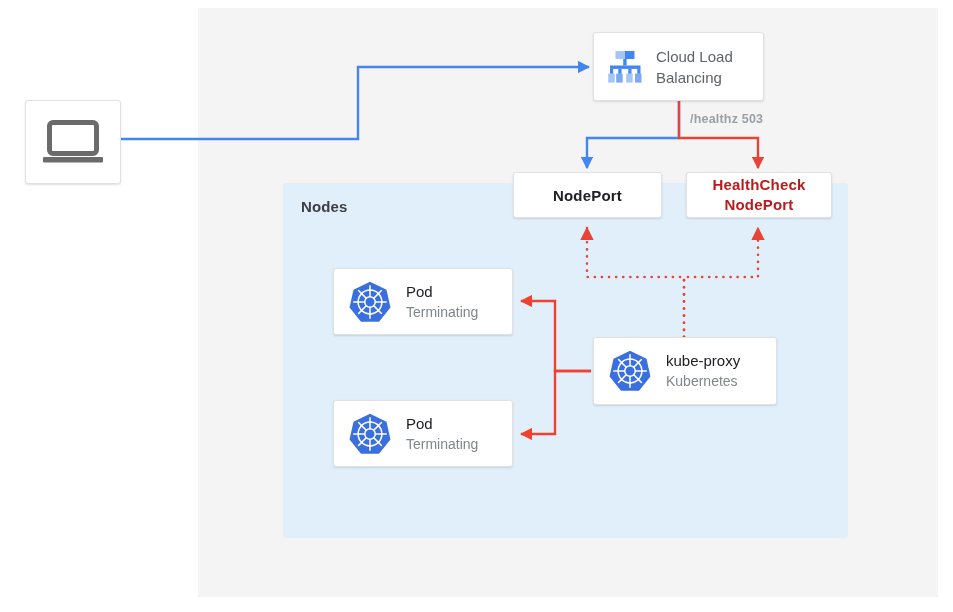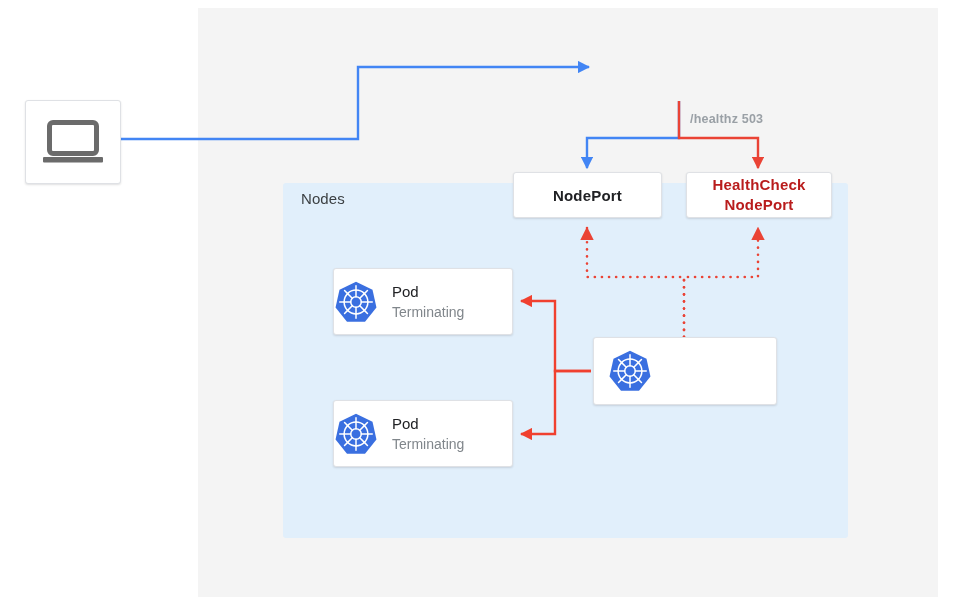--- a/index.html
+++ b/index.html
@@ -15,22 +15,22 @@
   
   .outer-panel{
     left:198px;top:8px;width:740px;height:589px;
     background:#f4f4f4;
   }
   .nodes-region{
     left:283px;top:183px;width:565px;height:355px;
     background:#e1effb;border-radius:3px;
   }
   .nodes-label{
-    left:301px;top:190px;
-    font-size:15px;color:#3c4043;letter-spacing:.1px;
+    left:301px;top:198px;
+    font-size:15px;color:#3c4043;letter-spacing:.1px;font-weight:bold;
   }
 
   
   .card{
     background:#ffffff;border:1px solid #dfe1e5;border-radius:3px;
     box-shadow:0 1px 2px rgba(60,64,67,.16);
     display:flex;align-items:center;
   }
 
   
@@ -40,21 +40,21 @@
   .clb-card{left:593px;top:32px;width:171px;height:69px;padding-left:10px;}
   .clb-text{margin-left:10px;font-size:15px;color:#5f6368;line-height:21px;}
 
   
   .np-card{left:513px;top:172px;width:149px;height:46px;justify-content:center;}
   .np-card .np-label{font-size:15px;font-weight:bold;color:#202124;letter-spacing:.2px;}
   .hcnp-card{left:686px;top:172px;width:146px;height:46px;justify-content:center;text-align:center;}
   .hcnp-card .np-label{font-size:15px;font-weight:bold;color:#b91c1c;line-height:20px;letter-spacing:.2px;}
 
   
-  .pod-card{left:333px;width:180px;height:67px;}
+  .pod-card{left:333px;width:180px;height:67px;padding-left:14px;}
   .pod-card.pod1{top:268px;}
   .pod-card.pod2{top:400px;}
   .pod-text{margin-left:14px;}
   .pod-title{font-size:15px;color:#202124;line-height:20px;}
   .pod-sub{font-size:14px;color:#80868b;line-height:20px;text-align:right;}
 
   
   .kp-card{left:593px;top:337px;width:184px;height:68px;padding-left:14px;}
   .kp-text{margin-left:14px;}
   .kp-title{font-size:15px;color:#202124;line-height:20px;}
@@ -117,20 +117,45 @@
     </g>
   </svg>
 
   <div class="abs card laptop-card">
     <svg width="64" height="46" viewBox="0 0 64 46">
       <rect x="8.5" y="3.5" width="47" height="31" rx="3.5" ry="3.5" fill="#ffffff" stroke="#6b6b6b" stroke-width="5"></rect>
       <rect x="2" y="38" width="60" height="5.5" rx="1" fill="#6b6b6b"></rect>
     </svg>
   </div>
 
+  <div class="abs card clb-card">
+    <svg width="42" height="38" viewBox="0 0 42 38">
+
+      <rect x="11.5" y="3" width="9.5" height="8" fill="#a6c5f7"></rect>
+      <rect x="21" y="3" width="9.5" height="8" fill="#4285f4"></rect>
+
+      <rect x="19.2" y="11" width="3.4" height="6.5" fill="#4285f4"></rect>
+
+      <rect x="6" y="17.5" width="30.5" height="3.4" fill="#4285f4"></rect>
+
+      <rect x="6" y="20.9" width="3.2" height="5" fill="#4285f4"></rect>
+      <rect x="14.3" y="20.9" width="3.2" height="5" fill="#4285f4"></rect>
+      <rect x="24.3" y="20.9" width="3.2" height="5" fill="#4285f4"></rect>
+      <rect x="33.3" y="20.9" width="3.2" height="5" fill="#4285f4"></rect>
+
+      <rect x="4.2" y="25.6" width="6.5" height="9" fill="#a6c5f7"></rect>
+      <rect x="12.2" y="25.6" width="6.5" height="9" fill="#7ba9f6"></rect>
+      <rect x="22.2" y="25.6" width="6.5" height="9" fill="#a6c5f7"></rect>
+      <rect x="31" y="25.6" width="6.5" height="9" fill="#7ba9f6"></rect>
+    </svg>
+    <div class="clb-text">
+      <div>Cloud Load</div>
+      <div>Balancing</div>
+    </div>
+  </div>
 
   <div class="abs healthz-label">/healthz 503</div>
 
   <div class="abs card np-card">
     <span class="np-label">NodePort</span>
   </div>
 
   <div class="abs card hcnp-card">
     <div class="np-label" style="width:100%">
       <div>HealthCheck</div>
@@ -215,15 +240,19 @@
         <line x1="50" y1="38" x2="50" y2="23"></line>
         <line x1="50" y1="62" x2="50" y2="77"></line>
         <line x1="38" y1="50" x2="23" y2="50"></line>
         <line x1="62" y1="50" x2="77" y2="50"></line>
         <line x1="41.5" y1="41.5" x2="31" y2="31"></line>
         <line x1="58.5" y1="41.5" x2="69" y2="31"></line>
         <line x1="41.5" y1="58.5" x2="31" y2="69"></line>
         <line x1="58.5" y1="58.5" x2="69" y2="69"></line>
       </g>
     </svg>
+    <div class="kp-text">
+      <div class="kp-title">kube-proxy</div>
+      <div class="kp-sub">Kubernetes</div>
+    </div>
   </div>
 
 </div>
 
 </body></html>

